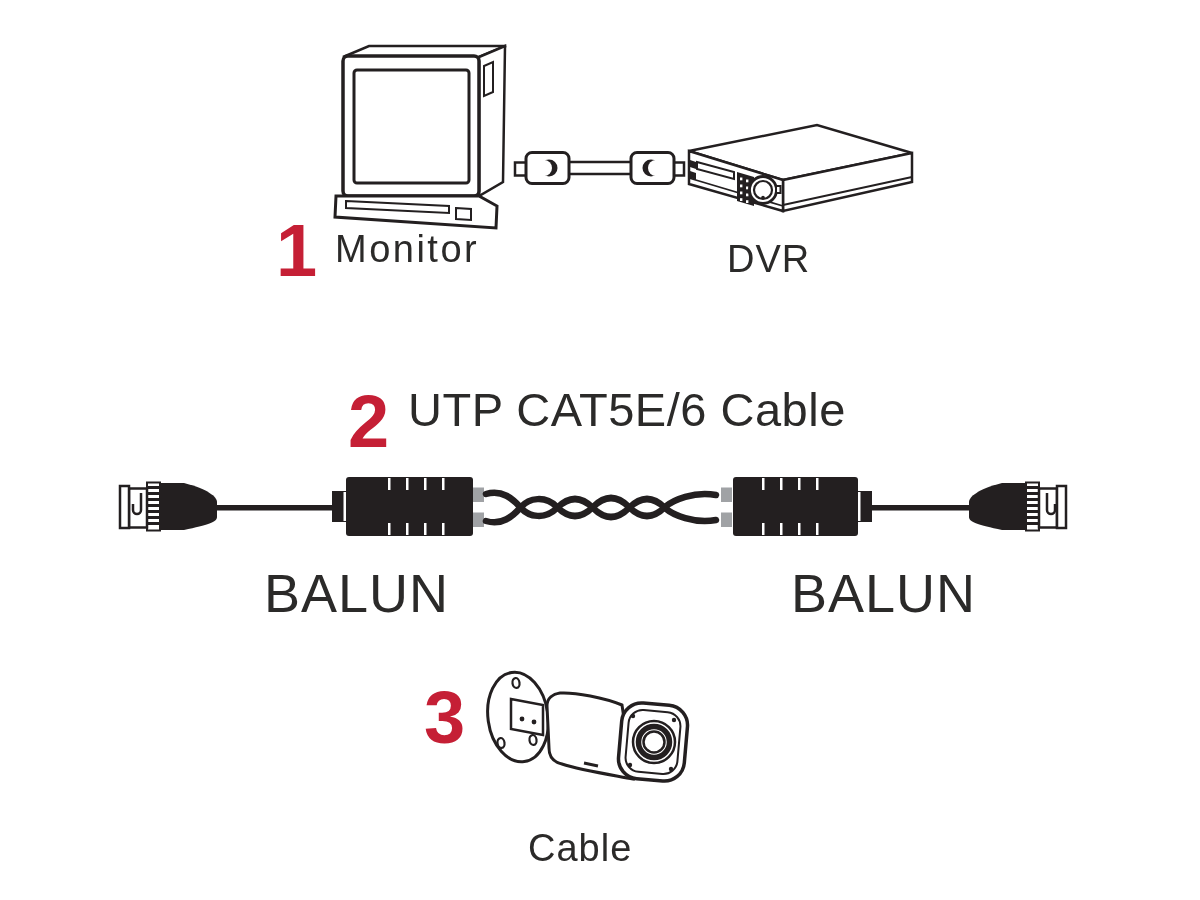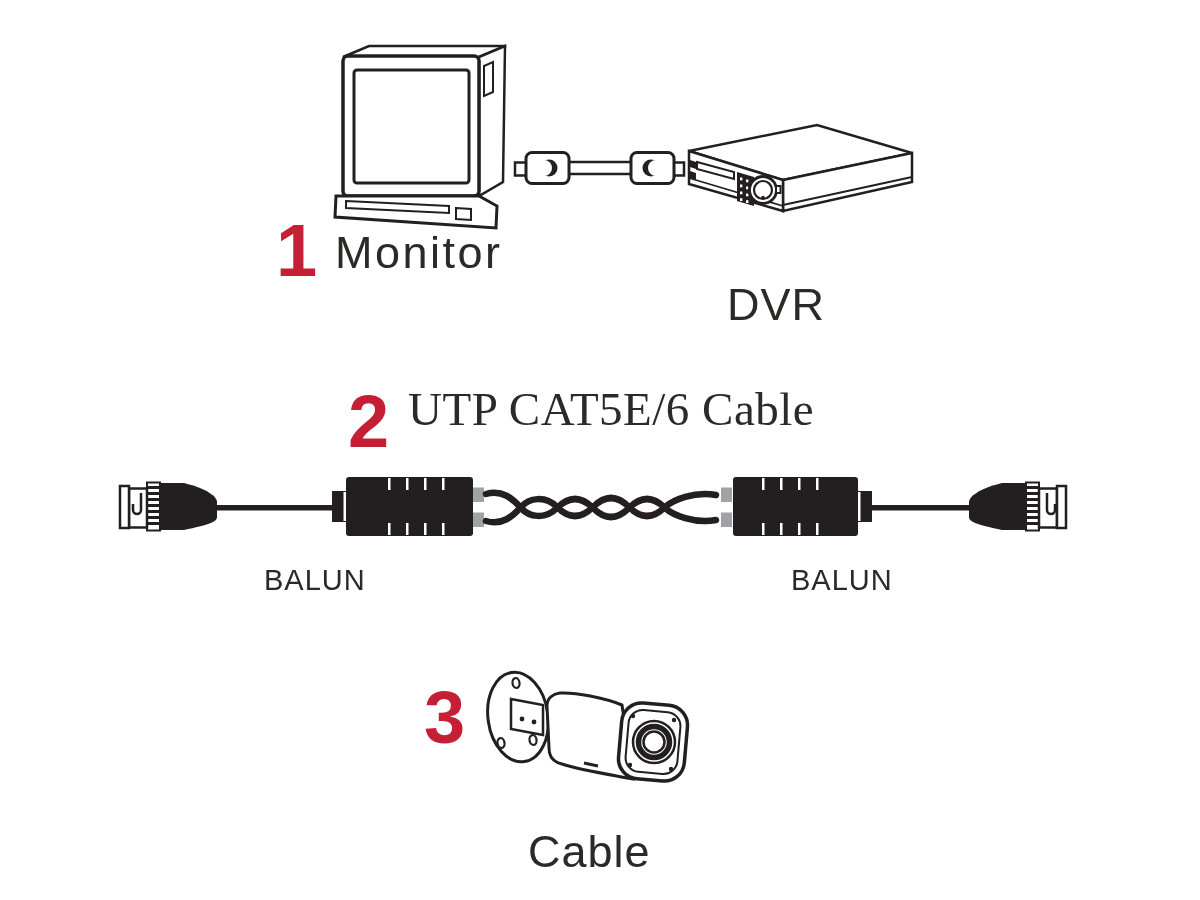--- a/index.html
+++ b/index.html
@@ -12,28 +12,28 @@
   *{margin:0;padding:0;box-sizing:border-box;}
   html,body{width:1200px;height:900px;background:var(--background);overflow:hidden;}
   body{position:relative;font-family:"Liberation Sans","DejaVu Sans",sans-serif;color:var(--text);}
   .abs{position:absolute;}
   svg{display:block;color:var(--ink);}
   .step-number{
     font-size:74px;font-weight:bold;line-height:1;color:var(--accent);
     letter-spacing:0;white-space:nowrap;
   }
   .device-label{
-    font-size:45px;line-height:1;color:var(--text);letter-spacing:1px;white-space:nowrap;
+    font-size:38px;line-height:1;color:var(--text);letter-spacing:1px;white-space:nowrap;
   }
   .device-label.spaced{letter-spacing:2.5px;}
   .section-title{
-    font-size:47px;line-height:1;color:var(--text);letter-spacing:0.5px;white-space:nowrap;font-family:Liberation Serif, serif;
+    font-size:47px;line-height:1;color:var(--text);letter-spacing:0.5px;white-space:nowrap;
   }
   .balun-label{
-    font-size:29px;line-height:1;color:var(--text);letter-spacing:1px;white-space:nowrap;
+    font-size:54px;line-height:1;color:var(--text);letter-spacing:1px;white-space:nowrap;
   }
   .outline{fill:#fff;stroke:currentColor;}
   .noFill{fill:none;stroke:currentColor;}
   .solid{fill:currentColor;stroke:none;}
   .punch{fill:#fff;stroke:none;}
   .terminal{fill:var(--terminal);stroke:none;}
 </style>
 </head>
 <body>
 
@@ -99,21 +99,21 @@
       <circle class="outline" stroke-width="2.8" cx="763" cy="190" r="13.5"></circle>
       <circle class="noFill" stroke-width="2.2" cx="763" cy="190" r="9"></circle>
       <rect class="outline" stroke-width="2" x="776" y="186" width="4.5" height="7"></rect>
       <circle class="solid" cx="763" cy="197.5" r="1.8"></circle>
     </g>
   </g>
 </svg>
 
 <div class="abs step-number" style="left:276px;top:214px;">1</div>
 <div class="abs device-label spaced" style="left:335px;top:230px;">Monitor</div>
-<div class="abs device-label" style="left:727px;top:240px;margin-top:42px;">DVR</div>
+<div class="abs device-label" style="left:727px;top:240px;">DVR</div>
 
 <div class="abs step-number" style="left:348px;top:385px;">2</div>
 <div class="abs section-title" style="left:408px;top:386px;">UTP CAT5E/6 Cable</div>
 
 <svg class="abs" style="left:112px;top:470px;" width="960" height="82" viewBox="112 470 960 82" aria-hidden="true">
 
   <rect class="solid" x="215" y="505" width="120" height="5.5"></rect>
   <rect class="solid" x="870" y="505" width="102" height="5.5"></rect>
 
   <g>

